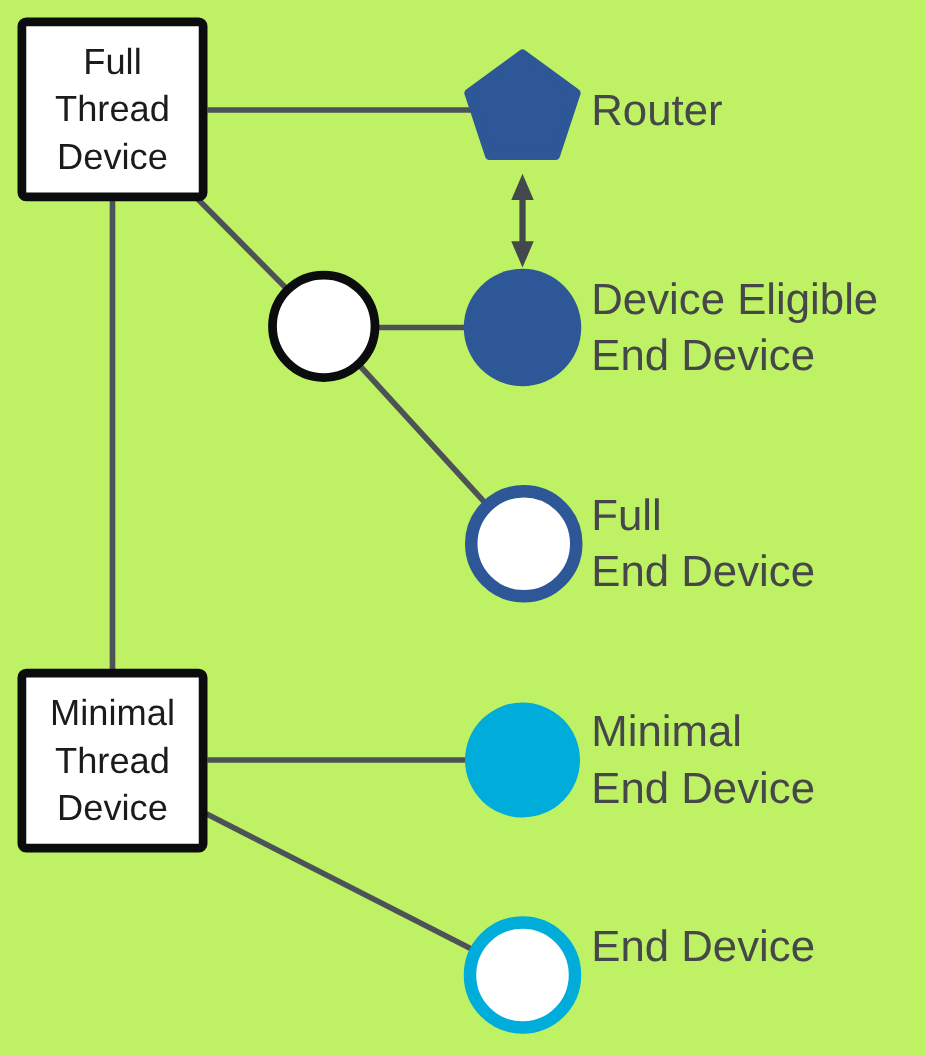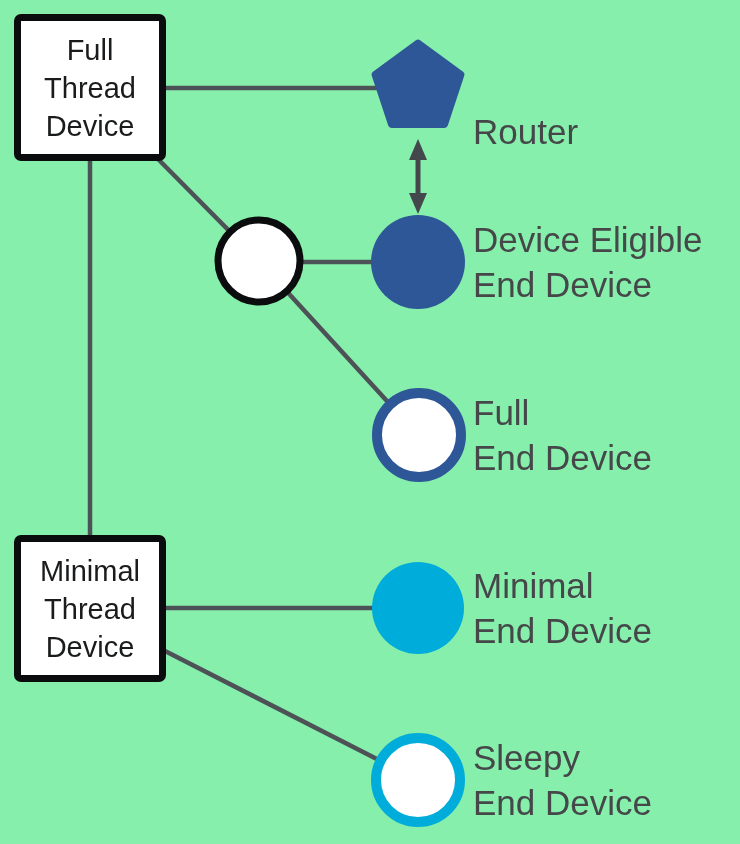--- a/index.html
+++ b/index.html
@@ -1,20 +1,20 @@
 <!DOCTYPE html>
 <html><head>
 <meta charset="utf-8">
 <style>
   html, body { margin: 0; padding: 0; background: #ffffff; }
   .canvas {
     position: relative;
     width: 740px;
     height: 844px;
-    background: #86efac;
+    background: #bef264;
     font-family: "Liberation Sans", sans-serif;
     overflow: hidden;
   }
   .layer {
     position: absolute;
     left: 0; top: 0;
     width: 740px; height: 844px;
   }
   .node-box {
     position: absolute;
@@ -46,21 +46,21 @@
     color: #4d5358;
   }
   .legend-label {
     position: absolute;
     left: 473px;
     font-size: 35px;
     line-height: 45px;
     color: #454749;
     white-space: nowrap;
   }
-  .lbl-router { top: 66px; margin-top: 43px; }
+  .lbl-router { top: 66px; }
   .lbl-reed   { top: 217px; }
   .lbl-fed    { top: 390px; }
   .lbl-med    { top: 563px; }
   .lbl-sed    { top: 735px; }
 </style>
 </head>
 <body>
 
 <div class="canvas">
 
@@ -121,17 +121,16 @@
     <div>Full</div>
     <div>End Device</div>
   </div>
 
   <div class="legend-label lbl-med">
     <div>Minimal</div>
     <div>End Device</div>
   </div>
 
   <div class="legend-label lbl-sed">
-    <div>Sleepy</div>
     <div>End Device</div>
   </div>
 
 </div>
 
 </body></html>

